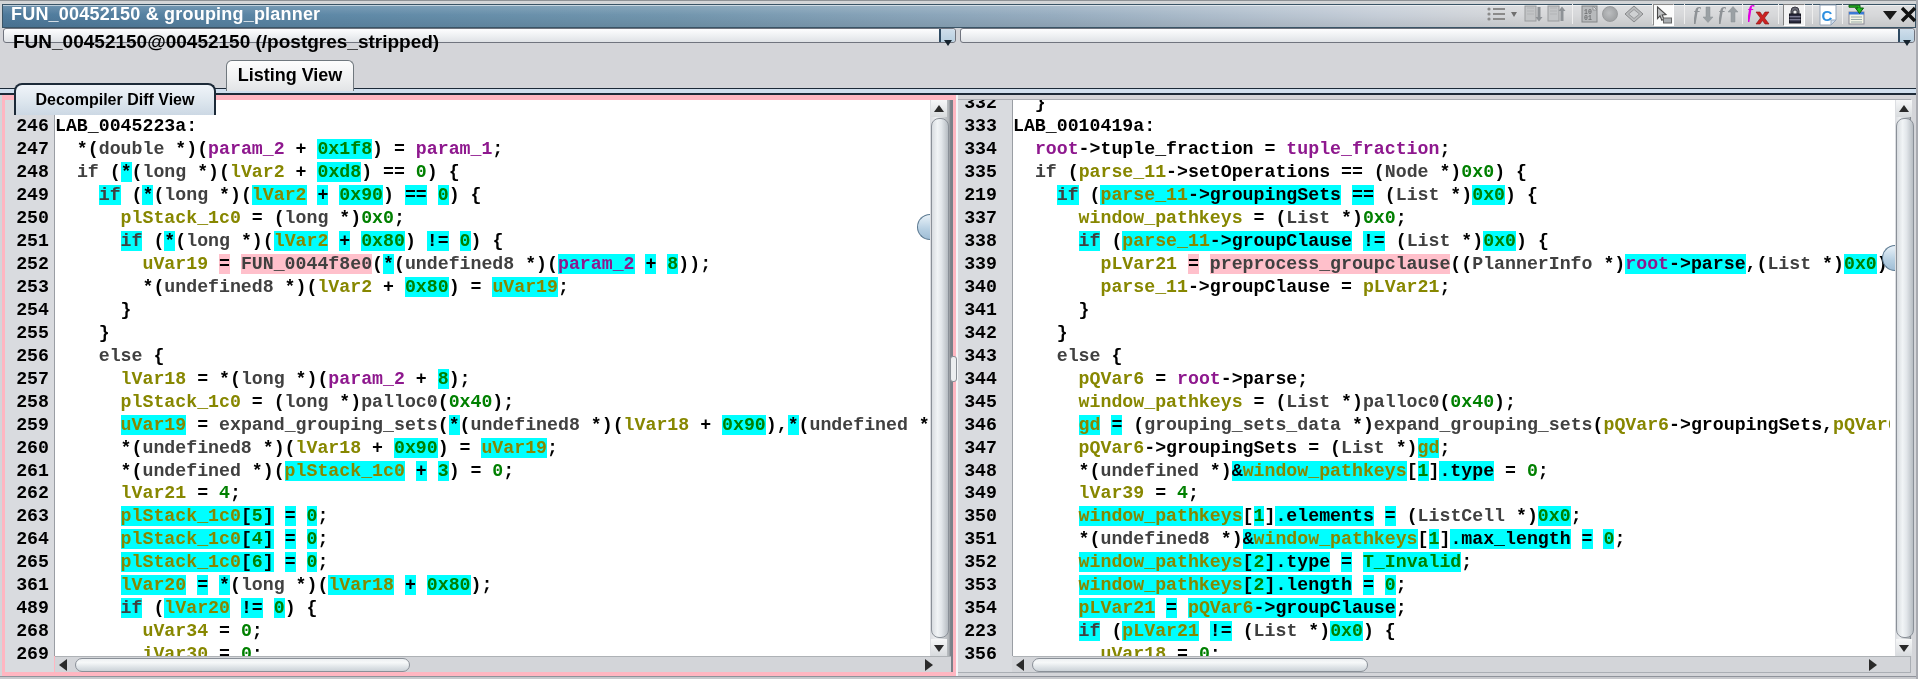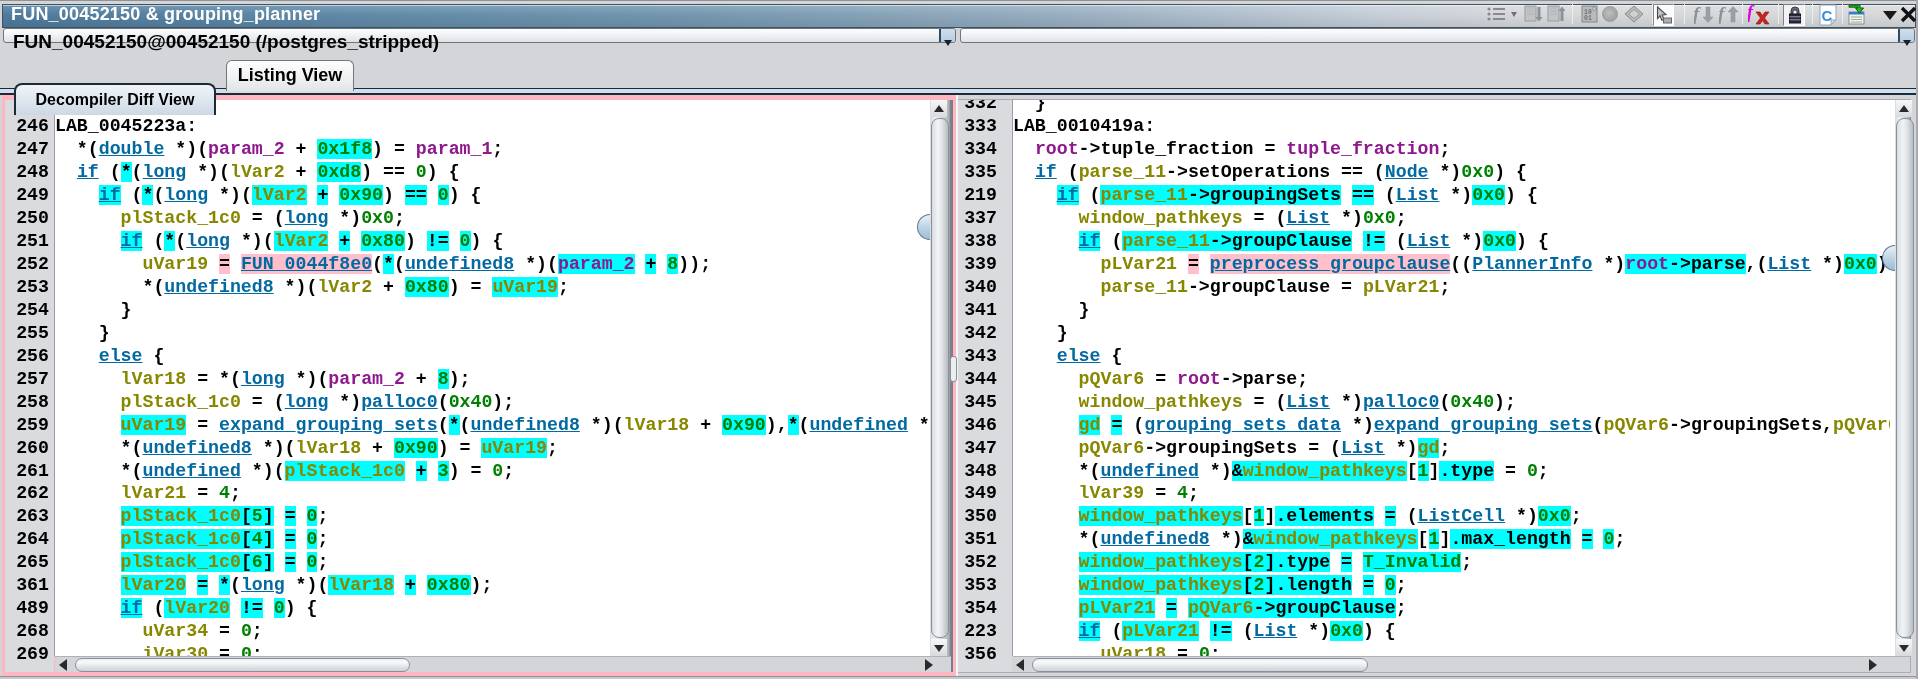--- a/index.html
+++ b/index.html
@@ -38,21 +38,21 @@
 #wsliver { left:956px; top:95px; width:2px; height:581px; background:#f3f5f7; }
 #dline { left:951px; top:100px; width:2px; height:572px; background:#7a8088; }
 #rframe { left:958px; top:99px; width:953px; height:574px; border:1px solid #aaaeb4; }
 .gutter { top:100px; height:572px; background:#d9dbdf; overflow:hidden; }
 .gutter .nums { position:absolute; top:-8px; right:5px; text-align:right;
   font-family:"Liberation Mono",monospace; font-size:18.23px; line-height:22.97px; font-weight:bold; color:#000; }
 .gsep { top:100px; width:1px; height:556px; background:#9a9ea4; }
 .codebox { top:100px; height:556px; background:#fff; overflow:hidden; }
 .code { position:absolute; top:-8px; left:0; font-family:"Liberation Mono",monospace;
   font-size:18.23px; line-height:22.97px; font-weight:bold; color:#000; white-space:pre; }
-.k { color:#0369a1;text-decoration:underline; } .p { color:#8e188e; } .v { color:#878700; } .c { color:#008000; }
+.k { color:#404040; } .p { color:#8e188e; } .v { color:#878700; } .c { color:#008000; }
 .H { background:#00ffff; } .P { background:#ffc0cb; }
 
 .vsb { top:100px; width:21px; height:556px; background:linear-gradient(90deg,#dadce0 0%,#eef0f2 30%,#d2d5d8 60%,#aeb2b6 90%,#70767e 100%); }
 .vthumb { position:absolute; left:1px; top:18px; width:18px; height:520px; border:1px solid #8a9098;
   border-radius:8px; background:linear-gradient(90deg,#d8dce0 0%,#f1f4f6 35%,#e2e6ea 60%,#b6bcc2 100%); }
 .varr { position:absolute; left:1px; width:16px; height:17px;
   background:linear-gradient(180deg,#f6f7f8,#d8dbde); }
 .varr:after { content:""; position:absolute; }
 .vup { top:0; } .vup:after { left:3px; top:5px; border:5px solid transparent; border-bottom:7px solid #2a2a2a; border-top:none; }
 .vdn { bottom:0; } .vdn:after { left:3px; top:6px; border:5px solid transparent; border-top:7px solid #2a2a2a; border-bottom:none; }

